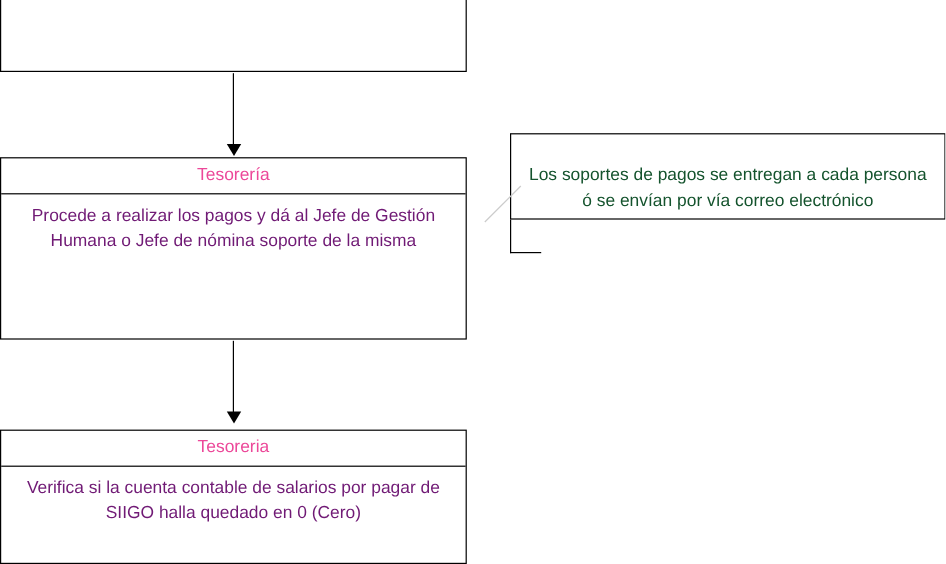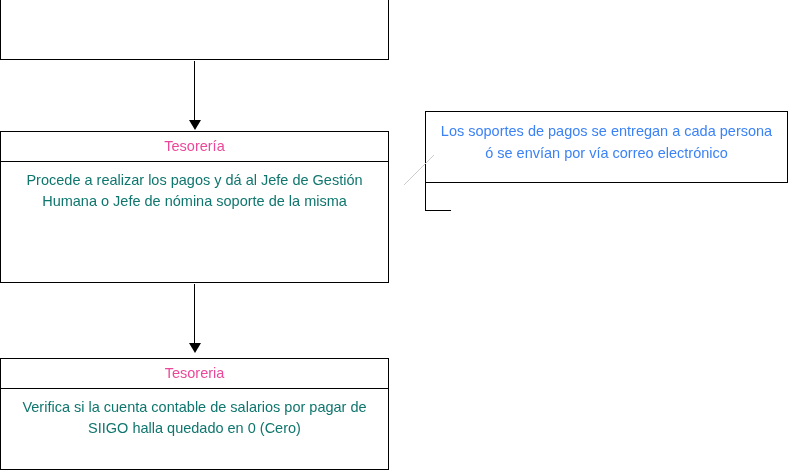--- a/index.html
+++ b/index.html
@@ -29,21 +29,21 @@
     text-align: center;
     font-size: 14.5px;
     color: #ec4899;
     line-height: 1.25;
     padding: 5px 4px 6px 4px;
   }
   .proc-body {
     box-sizing: border-box;
     text-align: center;
     font-size: 14.5px;
-    color: #0f766e;
+    color: #701a75;
     line-height: 1.45;
     padding: 8px 8px 4px 8px;
   }
 
   
   #box-nomina {
     left: 0px;
     top: -44px;
     width: 389px;
     height: 104px;
@@ -64,23 +64,23 @@
   }
 
   
   .note-box {
     position: absolute;
     box-sizing: border-box;
     border: 1px solid #000000;
     background: #ffffff;
     text-align: center;
     font-size: 14.5px;
-    color: #3b82f6;
+    color: #14532d;
     line-height: 1.5;
-    padding: 9px 10px;
+    padding: 24px 10px;
   }
   #note-soportes {
     left: 425px;
     top: 111px;
     width: 363px;
     height: 72px;
   }
 
   
   #note-tail-v {

